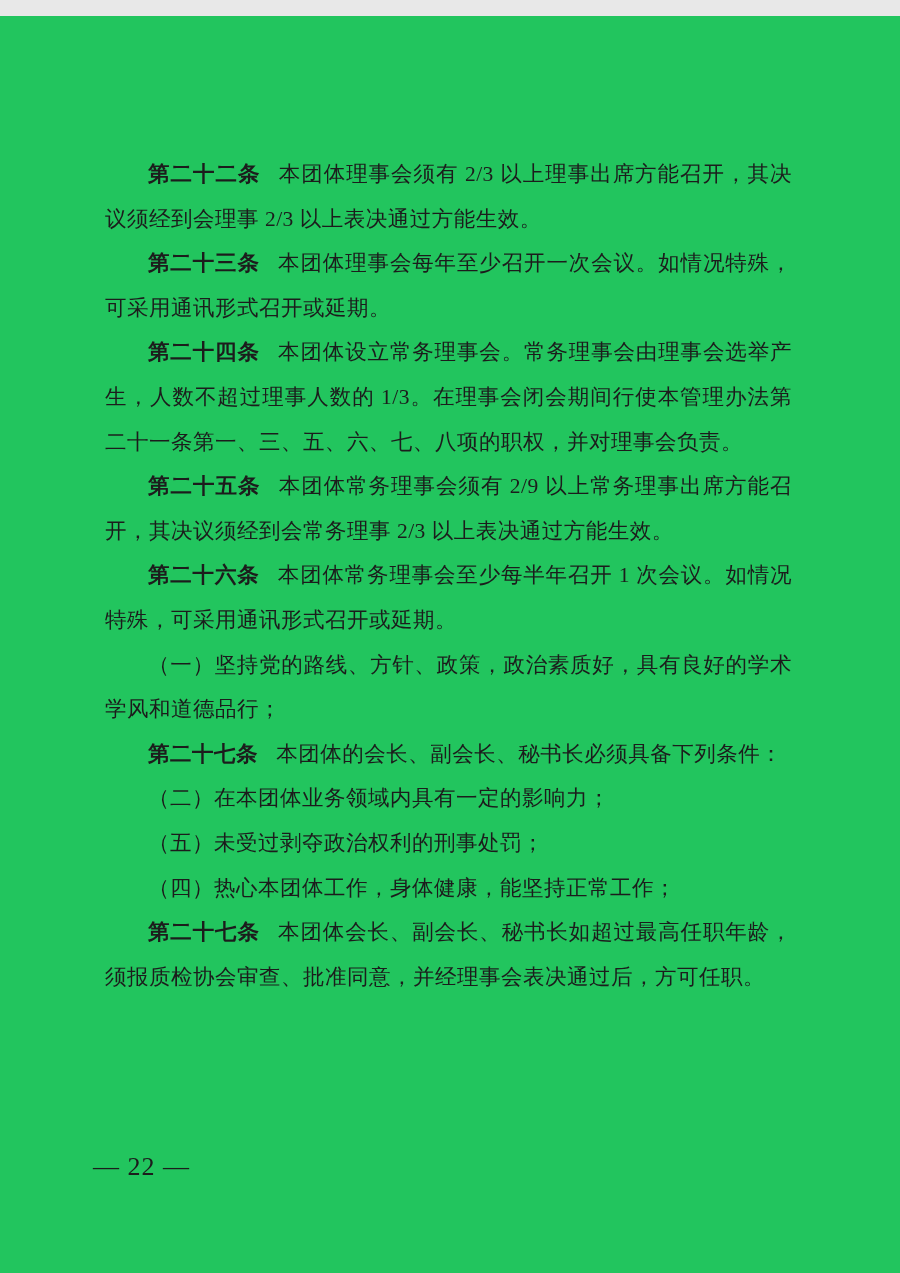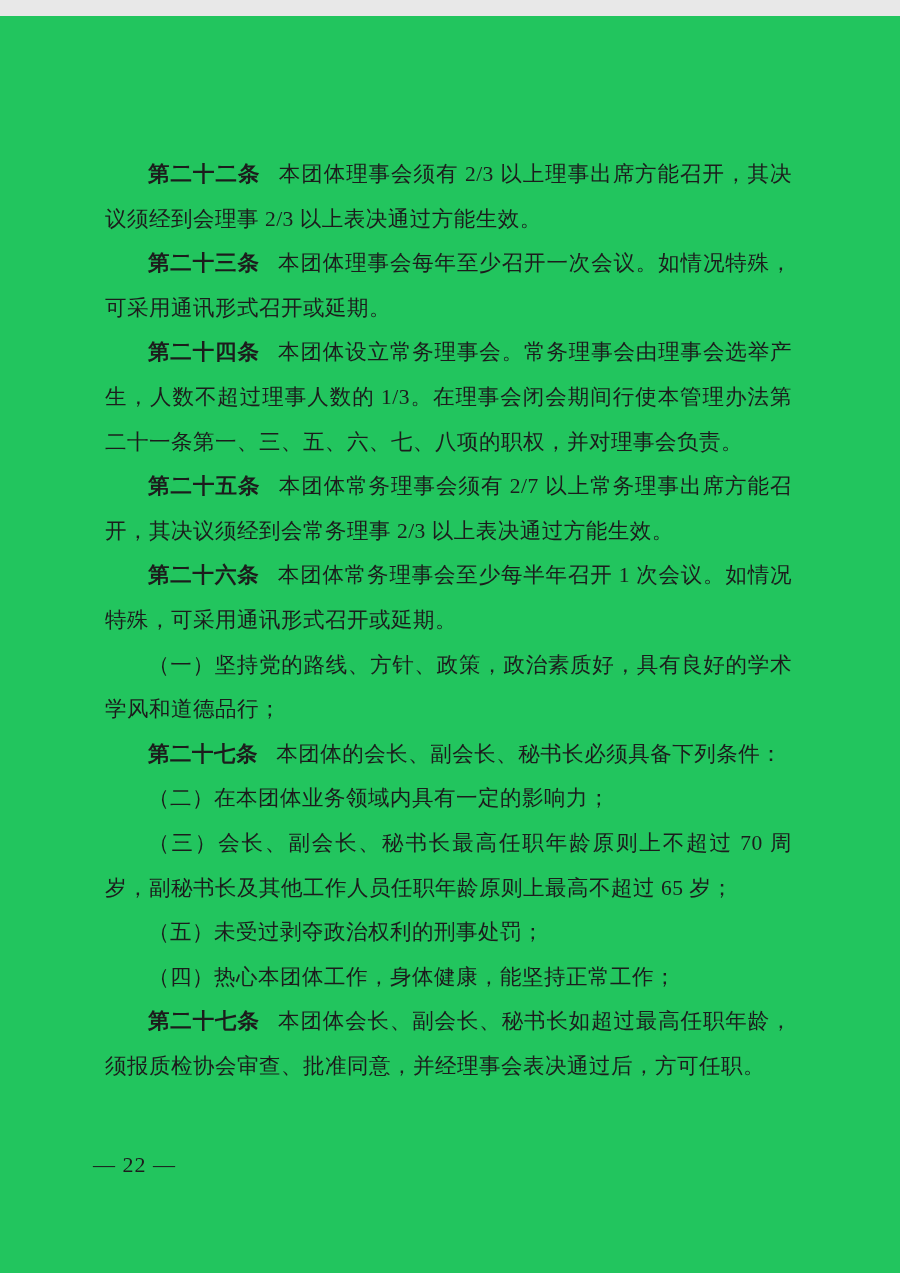--- a/index.html
+++ b/index.html
@@ -37,49 +37,48 @@
 
   .article-heading {
     font-weight: bold;
     margin-right: 0.85em;
   }
 
   .page-footer {
     position: absolute;
     left: 93px;
     top: 1136px;
-    font-size: 22px;
+    font-size: 26px;
     letter-spacing: 1px;
     color: #1c1c1c;
   }
 </style>
 </head>
 <body>
 
 <div class="page">
 
   <div class="content">
 
     <p><span class="article-heading">第二十二条</span><span>本团体理事会须有 2/3 以上理事出席方能召开，其决议须经到会理事 2/3 以上表决通过方能生效。</span></p>
 
     <p><span class="article-heading">第二十三条</span><span>本团体理事会每年至少召开一次会议。如情况特殊，可采用通讯形式召开或延期。</span></p>
 
     <p><span class="article-heading">第二十四条</span><span>本团体设立常务理事会。常务理事会由理事会选举产生，人数不超过理事人数的 1/3。在理事会闭会期间行使本管理办法第二十一条第一、三、五、六、七、八项的职权，并对理事会负责。</span></p>
 
-    <p><span class="article-heading">第二十五条</span><span>本团体常务理事会须有 2/7 以上常务理事出席方能召开，其决议须经到会常务理事 2/3 以上表决通过方能生效。</span></p>
+    <p><span class="article-heading">第二十五条</span><span>本团体常务理事会须有 2/9 以上常务理事出席方能召开，其决议须经到会常务理事 2/3 以上表决通过方能生效。</span></p>
 
     <p><span class="article-heading">第二十六条</span><span>本团体常务理事会至少每半年召开 1 次会议。如情况特殊，可采用通讯形式召开或延期。</span></p>
 
     <p><span>（一）坚持党的路线、方针、政策，政治素质好，具有良好的学术学风和道德品行；</span></p>
 
     <p><span class="article-heading">第二十七条</span><span>本团体的会长、副会长、秘书长必须具备下列条件：</span></p>
 
     <p><span>（二）在本团体业务领域内具有一定的影响力；</span></p>
 
-    <p><span>（三）会长、副会长、秘书长最高任职年龄原则上不超过 70 周岁，副秘书长及其他工作人员任职年龄原则上最高不超过 65 岁；</span></p>
 
     <p><span>（五）未受过剥夺政治权利的刑事处罚；</span></p>
 
     <p><span>（四）热心本团体工作，身体健康，能坚持正常工作；</span></p>
 
 
     <p><span class="article-heading">第二十七条</span><span>本团体会长、副会长、秘书长如超过最高任职年龄，须报质检协会审查、批准同意，并经理事会表决通过后，方可任职。</span></p>
 
   </div>
 

